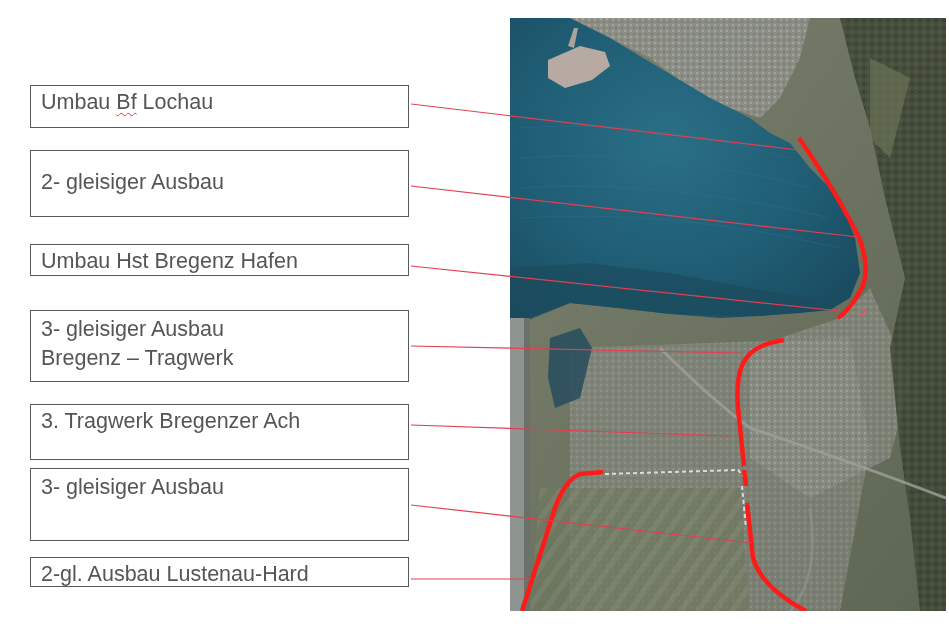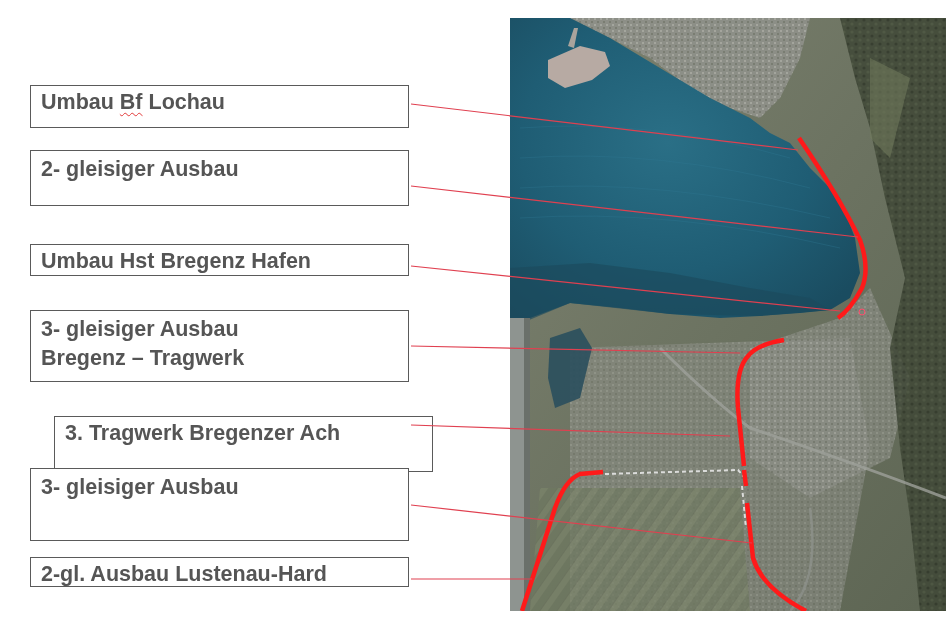--- a/index.html
+++ b/index.html
@@ -1,46 +1,46 @@
 <!DOCTYPE html>
 <html><head>
 <meta charset="utf-8">
 <style>
   html, body { margin:0; padding:0; background:#ffffff; }
   body { width:949px; height:633px; position:relative; overflow:hidden;
          font-family:"Liberation Sans", sans-serif; }
   .label-box { position:absolute; left:30px; width:379px; box-sizing:border-box;
                border:1.5px solid #5a5a5a; background:#ffffff; color:#555555;
                font-size:21.5px; line-height:29px; padding:2px 0 0 10px; }
-  .label-line { display:block; white-space:nowrap;font-weight:bold; }
+  .label-line { display:block; white-space:nowrap; }
   .spell { text-decoration: underline wavy #e23a3a; text-decoration-thickness:1px; text-underline-offset:3px; }
   #map { position:absolute; left:510px; top:18px; width:436px; height:593px; overflow:hidden; }
   #overlay { position:absolute; left:0; top:0; width:949px; height:633px; pointer-events:none; }
 </style>
 </head>
 <body>
 
 <div class="label-box" style="top:85px;height:43px;">
   <span class="label-line"><span>Umbau </span><span class="spell">Bf</span><span> Lochau</span></span>
 </div>
 
-<div class="label-box" style="top:150px;height:56px;padding-top:4px;">
+<div class="label-box" style="top:150px;height:67px;padding-top:17px;">
   <span class="label-line">2- gleisiger Ausbau</span>
 </div>
 
 <div class="label-box" style="top:244px;height:32px;">
   <span class="label-line">Umbau Hst Bregenz Hafen</span>
 </div>
 
 <div class="label-box" style="top:310px;height:72px;padding-top:4px;">
   <span class="label-line">3- gleisiger Ausbau</span>
   <span class="label-line">Bregenz – Tragwerk</span>
 </div>
 
-<div class="label-box" style="top:416px;height:56px;margin-left:24px;">
+<div class="label-box" style="top:404px;height:56px;">
   <span class="label-line">3. Tragwerk Bregenzer Ach</span>
 </div>
 
 <div class="label-box" style="top:468px;height:73px;padding-top:4px;">
   <span class="label-line">3- gleisiger Ausbau</span>
 </div>
 
 <div class="label-box" style="top:557px;height:30px;">
   <span class="label-line">2-gl. Ausbau Lustenau-Hard</span>
 </div>

